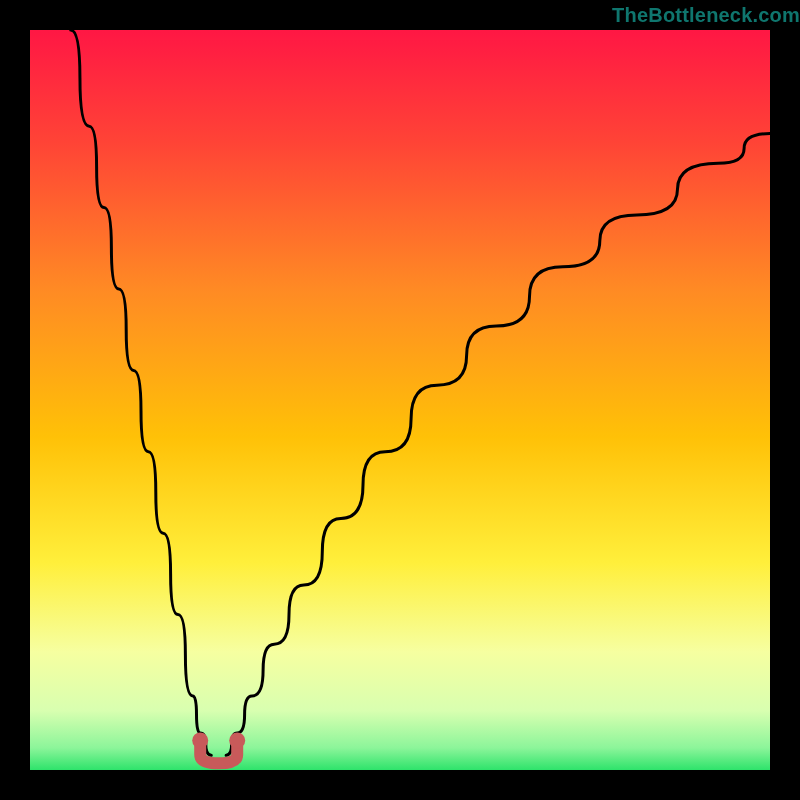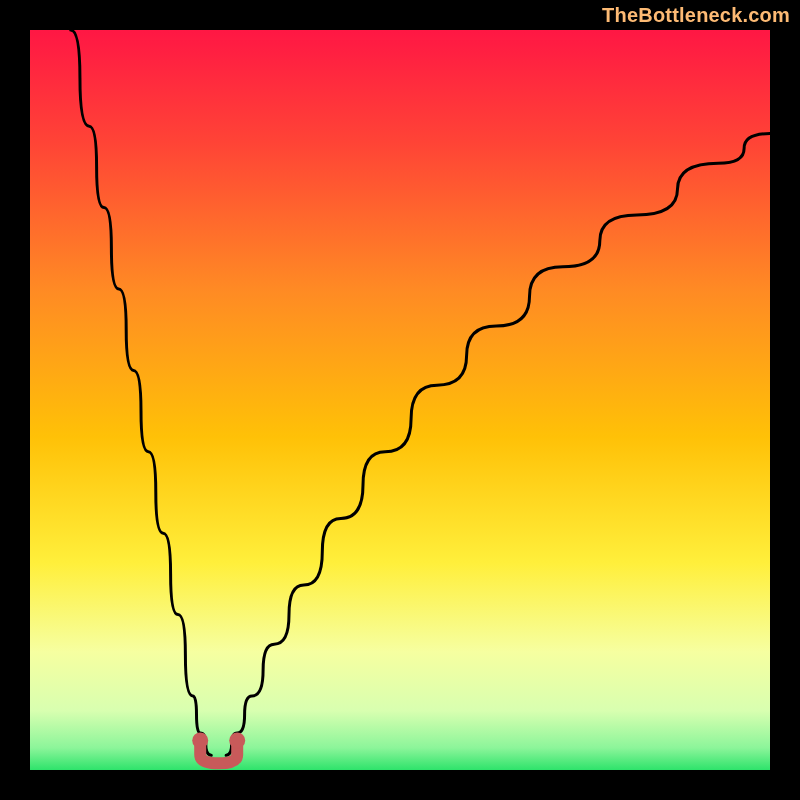--- a/index.html
+++ b/index.html
@@ -33,25 +33,25 @@
   .curve-svg {
     position: absolute;
     inset: 0;
     width: 100%;
     height: 100%;
     overflow: visible;
   }
   .watermark {
     position: absolute;
     top: 4px;
-    right: 10px;
+    right: 0;
     font-family: Arial, Helvetica, sans-serif;
     font-size: 20px;
     font-weight: 600;
-    color: #fdba74;
+    color: #0f766e;
     letter-spacing: 0.2px;
     user-select: none;
   }
 </style>
 </head>
 <body>
 <div class="frame">
 
   <div class="watermark">TheBottleneck.com</div>
 

